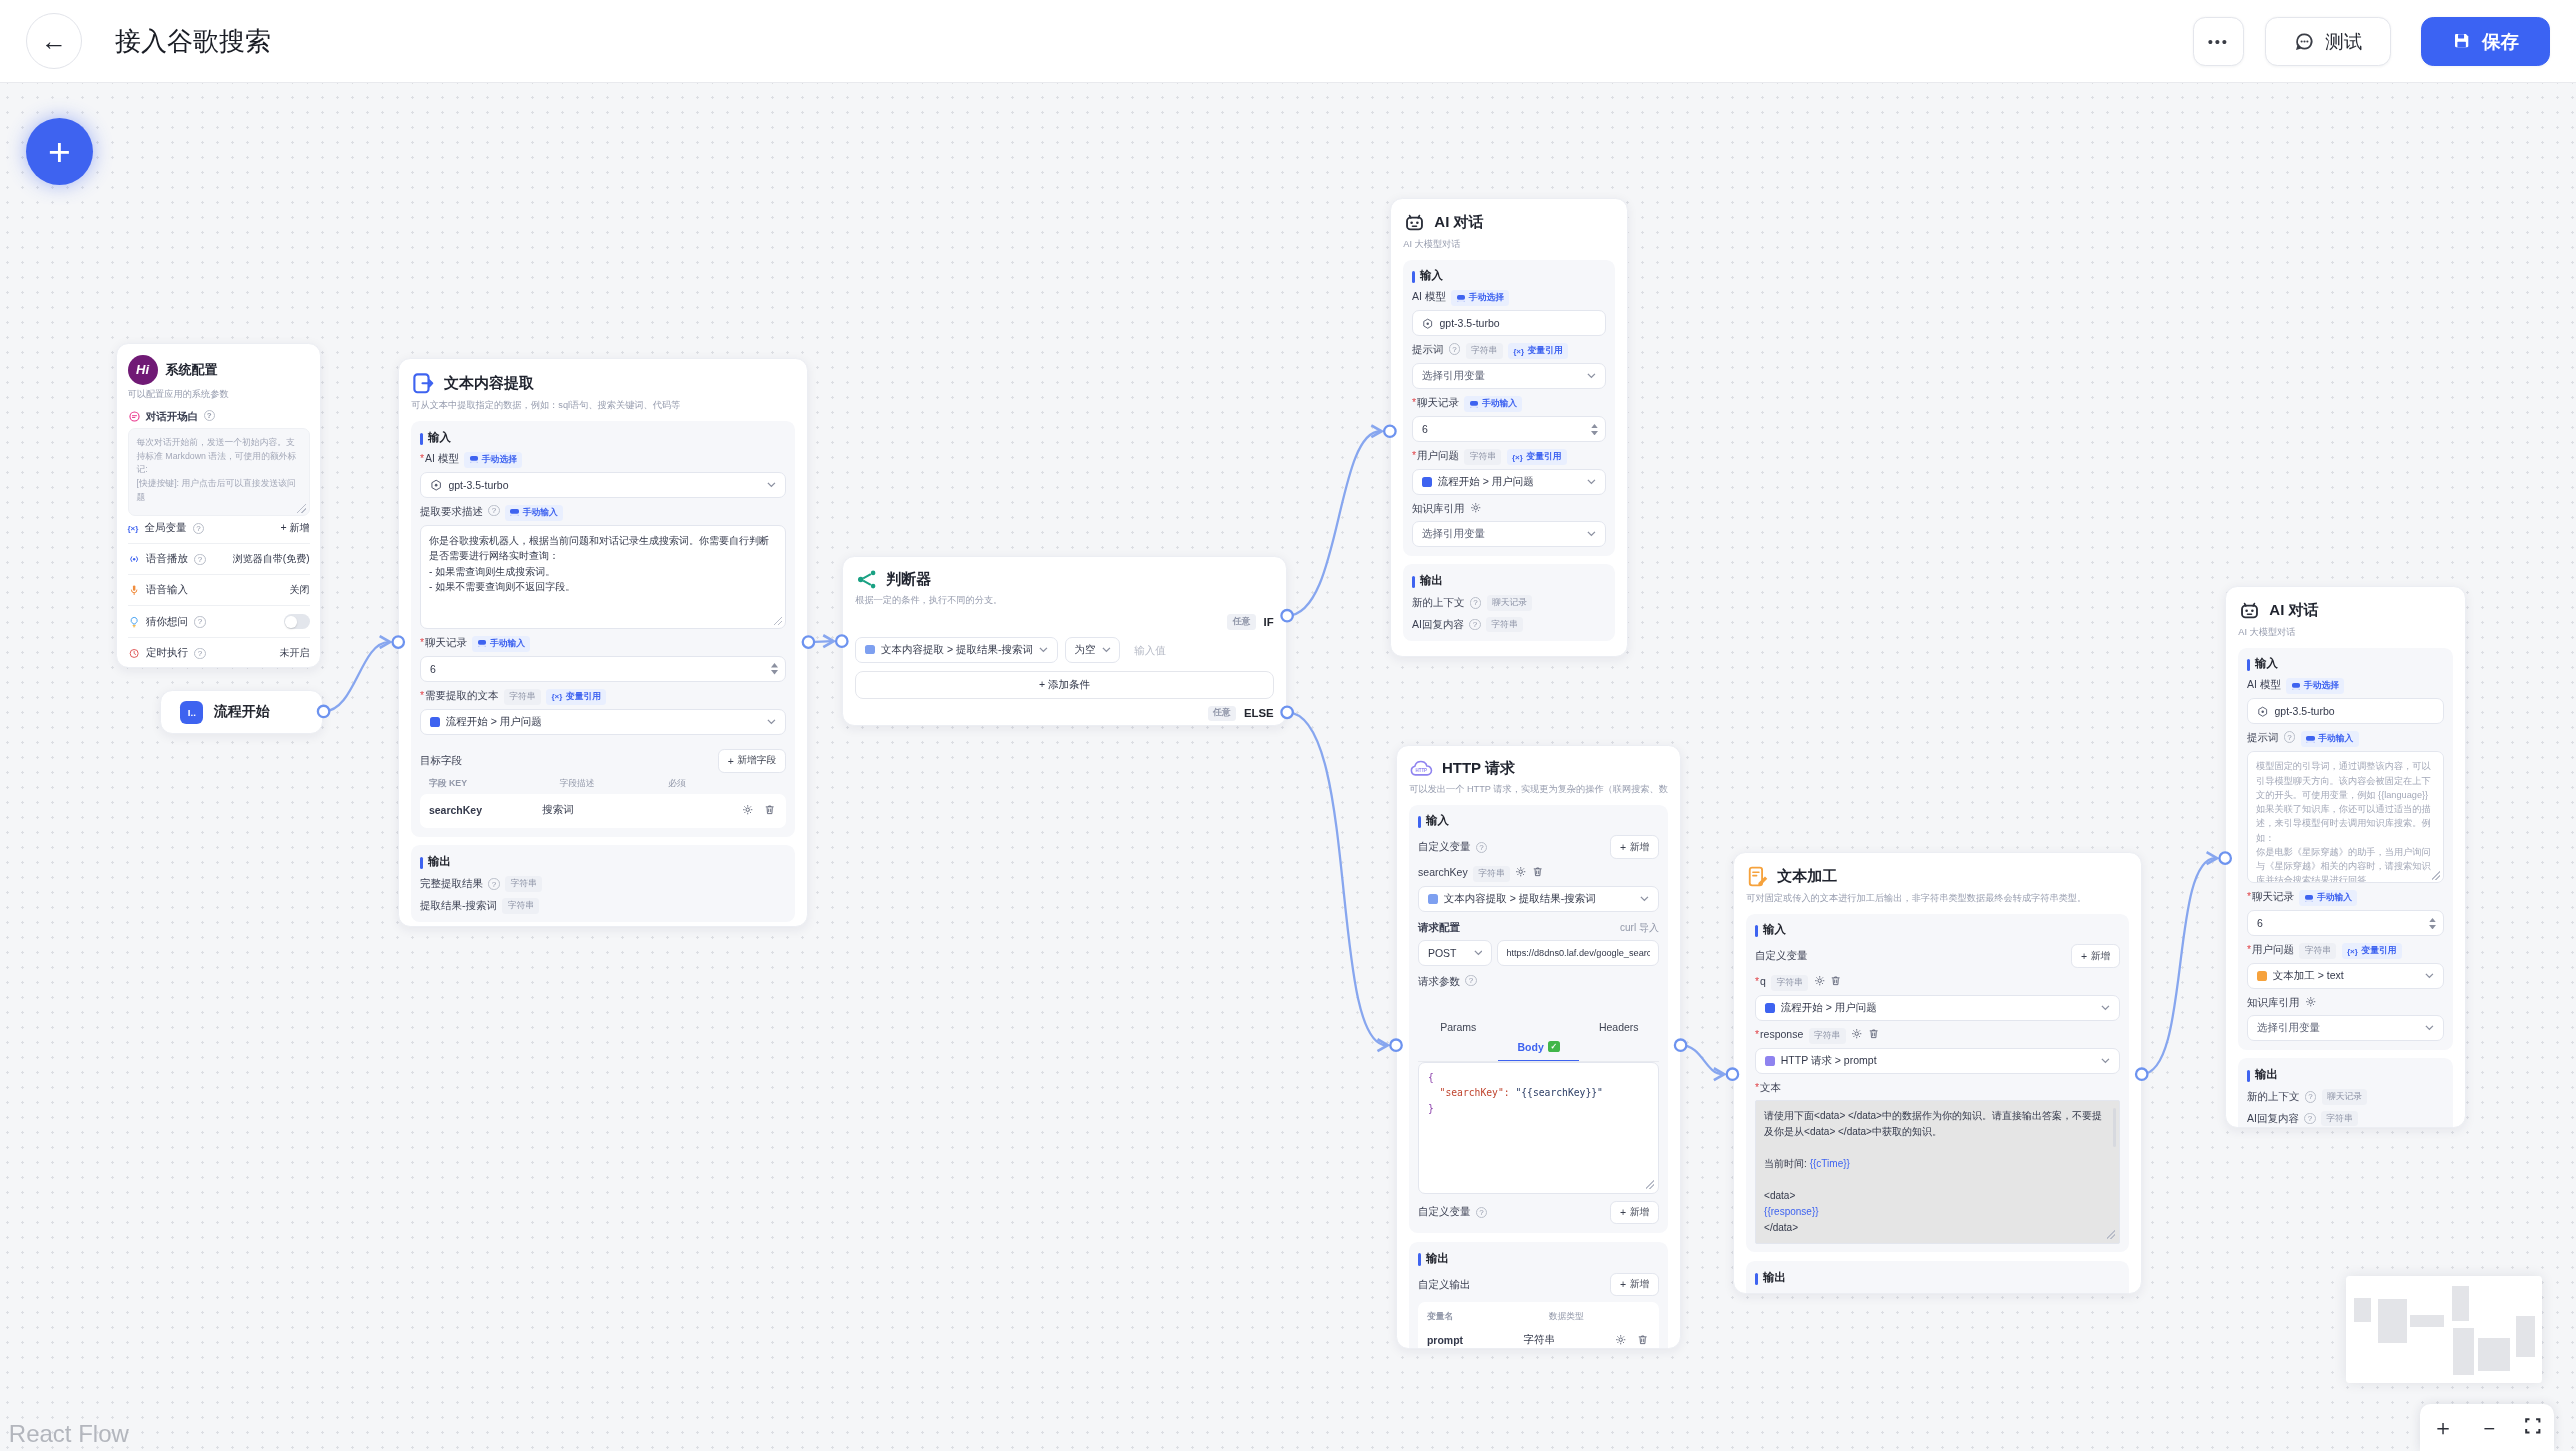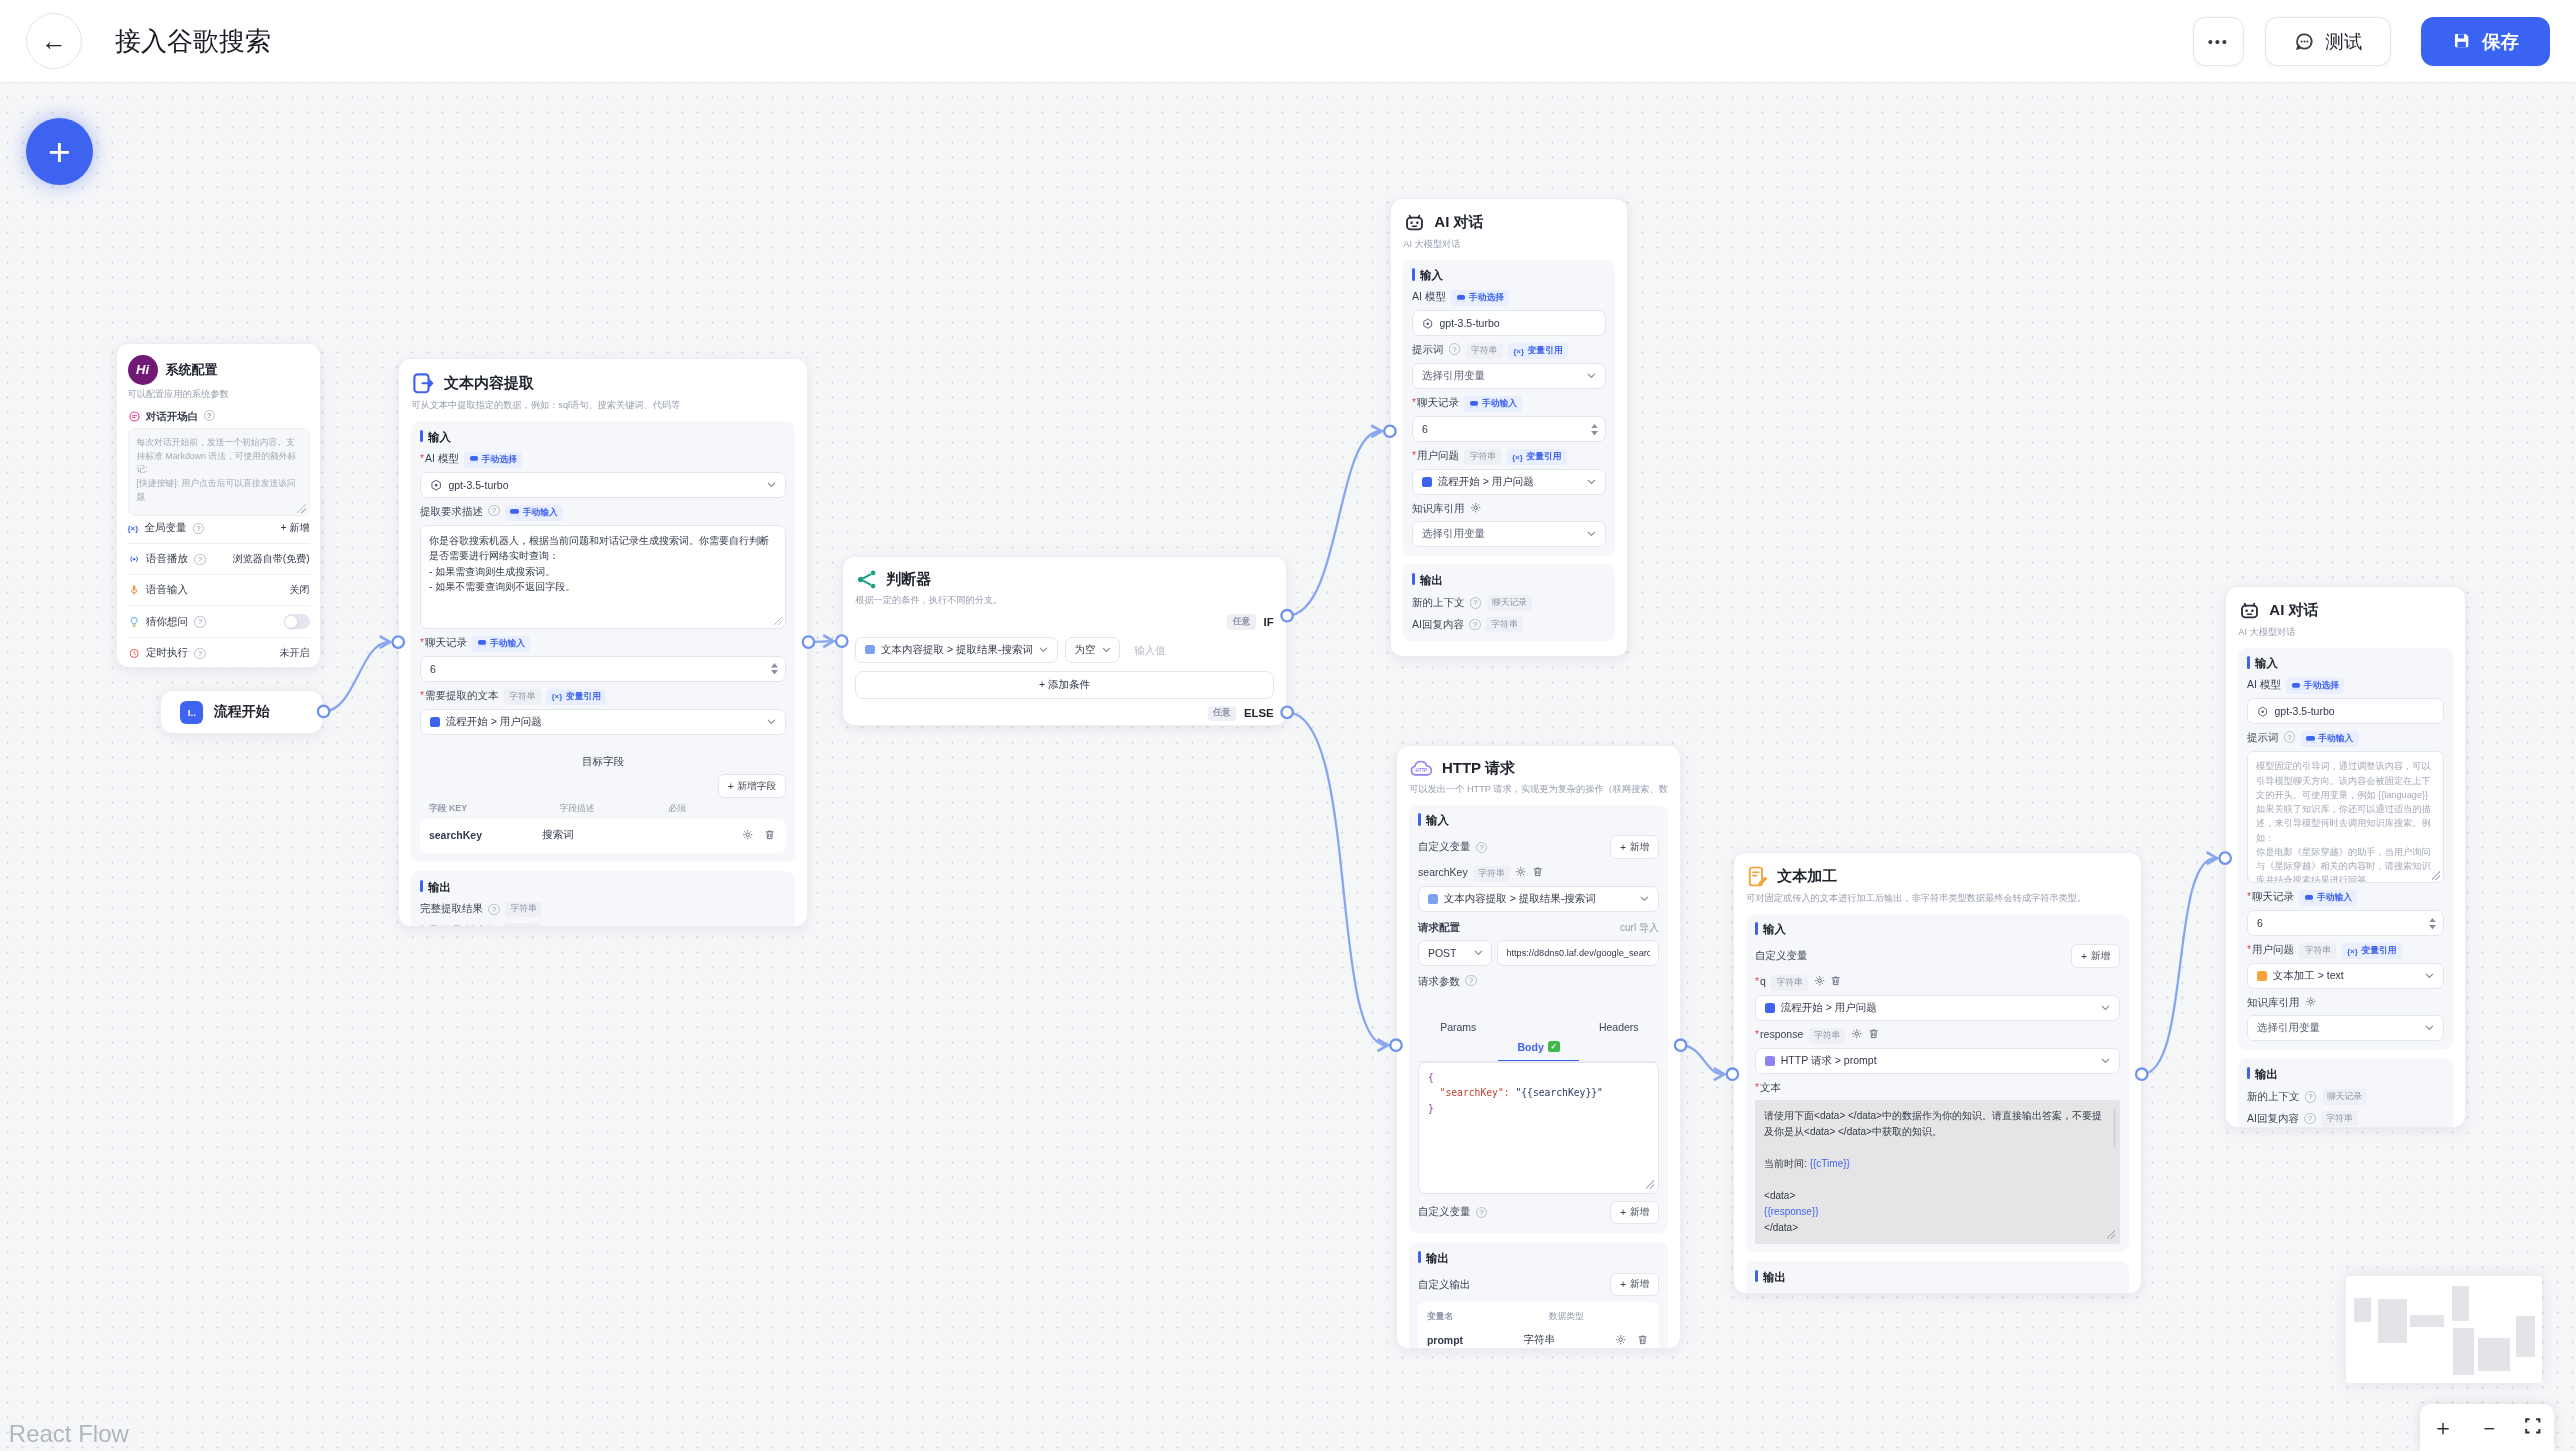--- a/index.html
+++ b/index.html
@@ -42,21 +42,21 @@
   #edges path.e { fill:none; stroke:#87a6ef; stroke-width:2.6px; }
   #edges circle.h { fill:#fff; stroke:#6d93ef; stroke-width:2.6px; pointer-events:all; cursor:crosshair; }
 
   
   .node { position:absolute; background:#fff; border:0.9px solid #eceef3; border-radius:12.3px;
     box-shadow:0 2.6px 10.5px rgba(25,35,65,.07); padding:12.3px; z-index:3; overflow:hidden; }
   .nh { display:flex; align-items:center; gap:8px; }
   .nh .ttl { font-size:15px; font-weight:bold; color:#1f232e; }
   .nsub { font-size:9.2px; color:#969cae; margin-top:3.5px; white-space:nowrap; overflow:hidden; }
   .panel { background:#f6f7fa; border-radius:8.8px; padding:8.8px; margin-top:8.8px; }
-  .sec { display:flex; align-items:flex-start; gap:5.3px; font-weight:bold; font-size:11.4px; color:#23262f; margin-bottom:7px; }
+  .sec { display:flex; align-items:flex-end; gap:5.3px; font-weight:bold; font-size:11.4px; color:#23262f; margin-bottom:7px; }
   .bar { width:2.6px; height:12.3px; background:#3e63f0; border-radius:1.8px; }
   .lblrow { display:flex; align-items:flex-start; gap:5.3px; font-size:10.5px; color:#3a3f51; margin:7px 0 4.4px; }
   .lblrow:first-of-type { margin-top:0; }
   .req::before { content:"*"; color:#e0454a; margin-right:0.9px; }
   .badge { font-size:8.8px; padding:1.8px 5.3px; border-radius:3.5px; background:#eef0f5; color:#8d93a6;
     display:inline-flex; gap:3.5px; align-items:center; white-space:nowrap; }
   .badge.blue { background:#e9effe; color:#3e63f0; font-weight:bold; }
   .bico { width:8.8px; height:7px; border-radius:1.8px; background:#3e63f0; display:inline-block;
     box-shadow: inset 0 -2.2px 0 rgba(255,255,255,.85); }
   .bx { font-size:8px; font-weight:bold; color:#3e63f0; }
@@ -318,21 +318,21 @@
             <span>变量引用</span>
           </span>
       </div>
       <div class="sel">
         <span class="tagico"></span>
         <span class="grow">流程开始 &gt; 用户问题</span>
         <svg class="chev" width="8.8" height="6.2" viewBox="0 0 10 7">
             <path d="M1 1l4 4 4-4" fill="none" stroke="#8b90a0" stroke-width="1.5"></path>
           </svg>
       </div>
-      <div class="rowflex" style="margin-top:20px;flex-direction:column;">
+      <div class="rowflex" style="margin-top:14px;">
         <span style="font-size:10.5px;color:#3a3f51;">目标字段</span>
         <button class="btn-sm mlauto">
             <span class="plus">+</span>
             <span>新增字段</span>
           </button>
       </div>
       <div class="thead" style="padding:5.3px 8.8px 1.8px;">
         <span class="tc1">字段 KEY</span>
         <span class="tc2">字段描述</span>
         <span class="tc2">必须</span>

